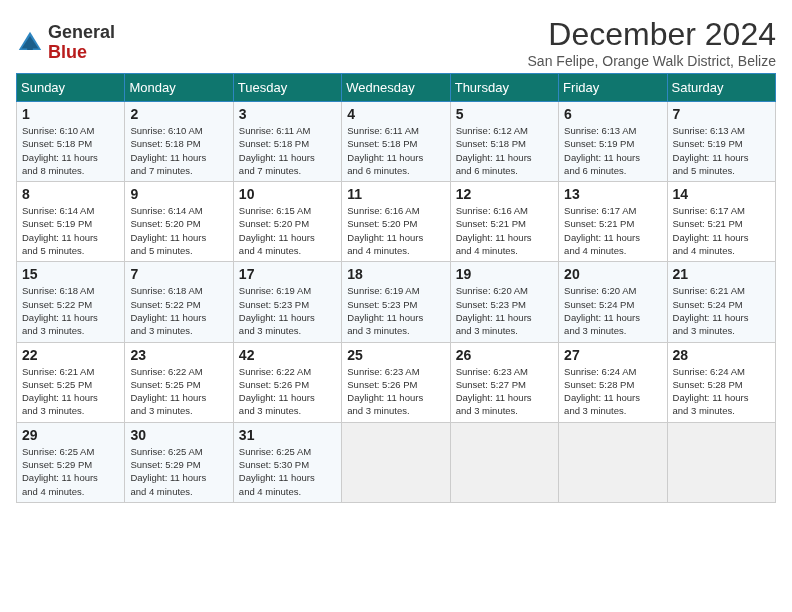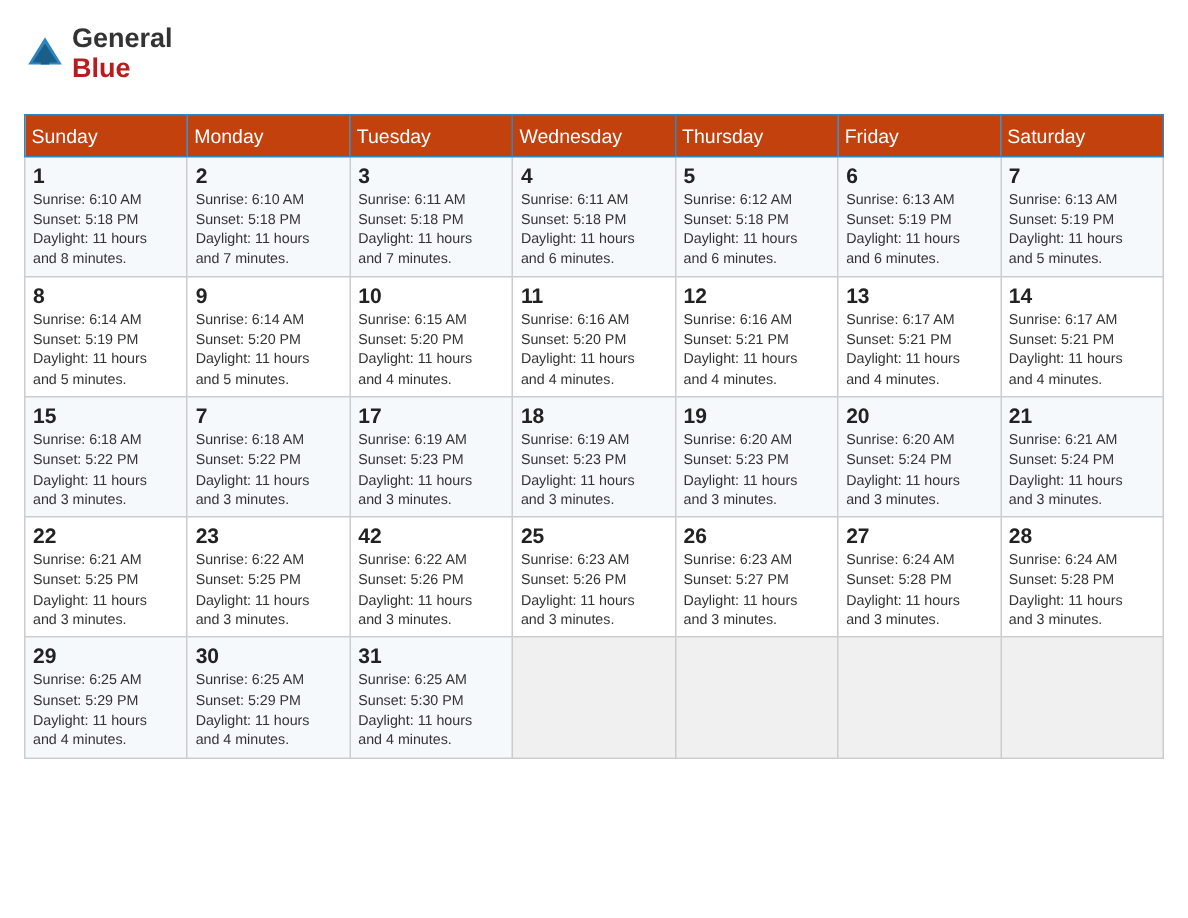--- a/index.html
+++ b/index.html
@@ -7,21 +7,21 @@
       font-family: Arial, sans-serif;
       background: #fff;
       width: 792px;
       min-height: 612px;
       padding: 16px;
     }
     .header-section {
       display: flex;
       justify-content: space-between;
       align-items: center;
-      margin-bottom: 20px;
+      margin-bottom: 4px;
     }
     .logo {
       display: flex;
       align-items: center;
       gap: 4px;
     }
     .logo-text {
       font-size: 18px;
       font-weight: bold;
       color: #333;
@@ -42,21 +42,21 @@
     .subtitle {
       font-size: 14px;
       color: #555;
     }
     table {
       width: 100%;
       border-collapse: collapse;
       font-size: 10px;
     }
     thead tr th {
-      background-color: #c2410c;
+      background-color: #0f766e;
       color: #fff;
       padding: 6px 4px;
       text-align: left;
       font-size: 13px;
       font-weight: normal;
       border: 1px solid #2e86c1;
     }
     tbody tr td {
       border: 1px solid #ccc;
       padding: 4px 5px;
@@ -94,20 +94,24 @@
   <div class="logo">
     <svg class="logo-icon" viewBox="0 0 40 40">
       <polygon points="20,4 36,30 4,30" fill="#2e86c1"></polygon>
       <polygon points="20,10 32,28 8,28" fill="#1a5e8a"></polygon>
       <rect x="16" y="20" width="8" height="10" fill="#1a5e8a"></rect>
     </svg>
     <div class="logo-text">
       <div>General</div>
       <div style="color:#b91c1c">Blue</div>
     </div>
+  </div>
+  <div class="title-block">
+    <div class="month-title">December 2024</div>
+    <div class="subtitle">San Felipe, Orange Walk District, Belize</div>
   </div>
 </div>
 
 <table>
   <thead>
     <tr>
       <th>Sunday</th>
       <th>Monday</th>
       <th>Tuesday</th>
       <th>Wednesday</th>

